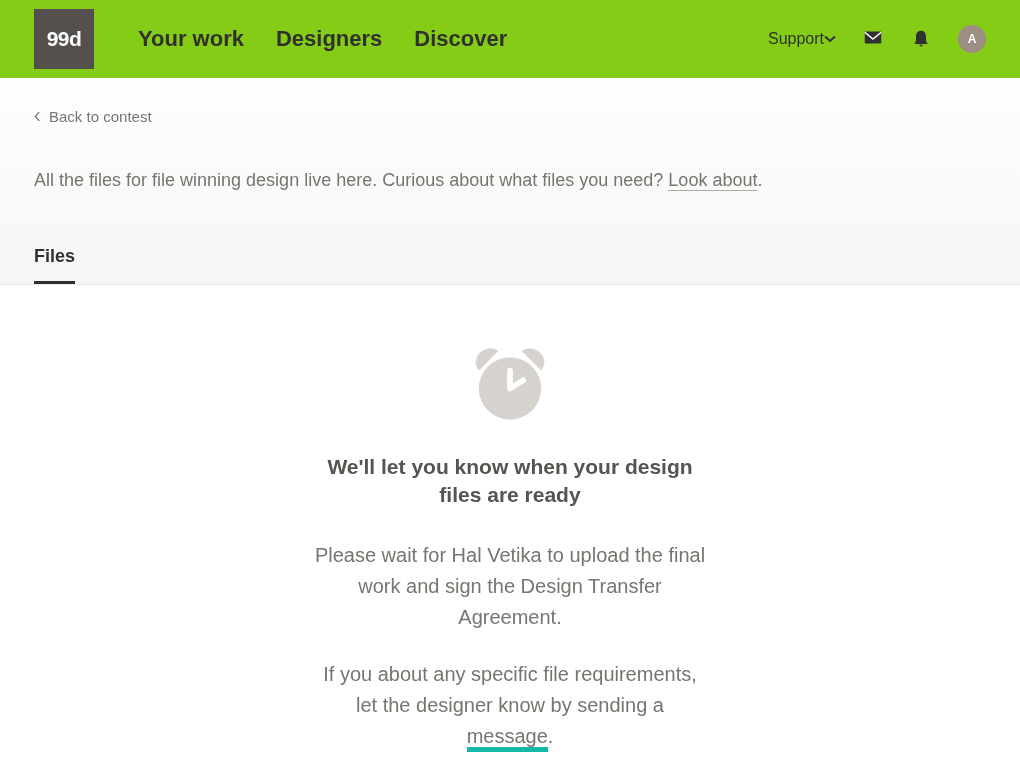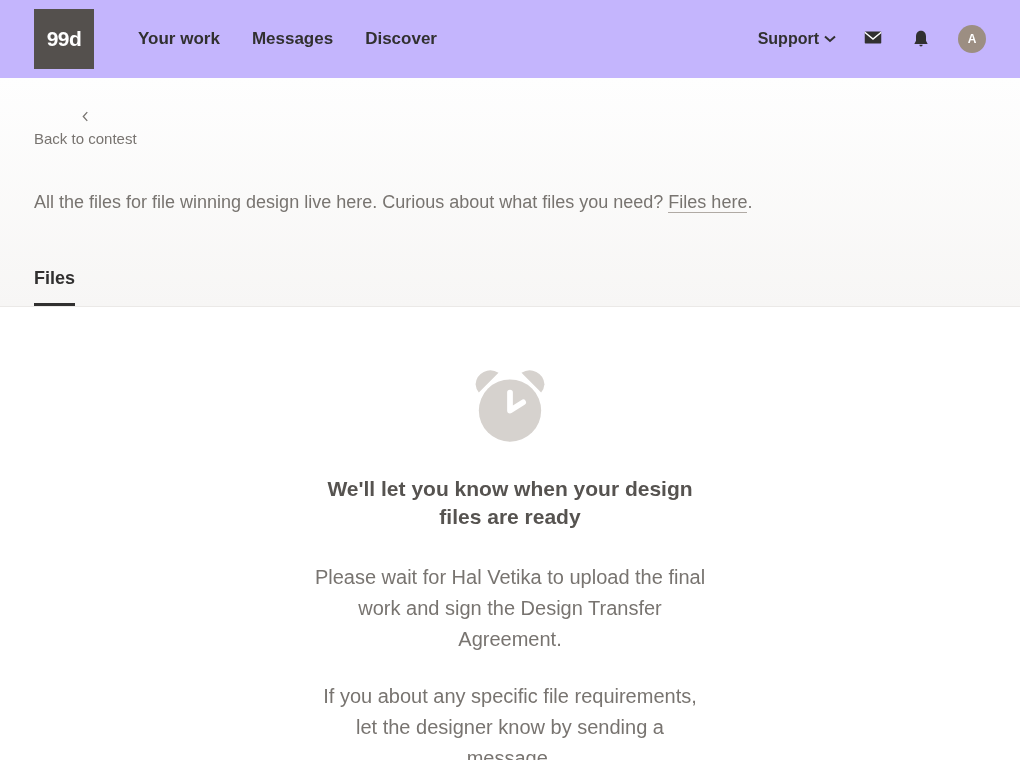--- a/index.html
+++ b/index.html
@@ -11,57 +11,56 @@
       background: #fff;
       overflow: hidden;
     }
 
     
     .header {
       display: flex;
       align-items: center;
       padding: 0 34px 0 34px;
       height: 78px;
-      background: #c4b5fd;
+      background: #84cc16;
     }
     .logo {
       width: 60px;
       height: 60px;
       background: #54504d;
       display: flex;
       align-items: center;
       justify-content: center;
       color: #fff;
       font-weight: 600;
       font-size: 21px;
       letter-spacing: -0.5px;
     }
     .nav {
       display: flex;
       gap: 32px;
       margin-left: 44px;
       flex: 1;
     }
     .nav-item {
-      font-size: 17px;
+      font-size: 22px;
       font-weight: 600;
       color: #313030;
       cursor: pointer;
     }
     .right-nav {
       display: flex;
       align-items: center;
       gap: 26px;
     }
     .support {
       display: flex;
       align-items: center;
-      gap: 5px;
       font-size: 16px;
-      font-weight: 700;
+      font-weight: 400;
       color: #313030;
       cursor: pointer;
     }
     .chevron-down {
       width: 12px;
       height: 8px;
     }
     .icon-btn {
       width: 22px;
       height: 22px;
@@ -92,21 +91,20 @@
       border-bottom: 1px solid #ebe9e7;
     }
     .back-link {
       display: inline-flex;
       align-items: center;
       gap: 8px;
       color: #787470;
       font-size: 15px;
       cursor: pointer;
       margin-bottom: 42px;
-      flex-direction: column;
     }
     .back-chevron {
       width: 7px;
       height: 11px;
     }
     .page-title {
       font-size: 38px;
       font-weight: 700;
       color: #313030;
       letter-spacing: -0.5px;
@@ -180,21 +178,21 @@
   </style>
 </head>
 <body>
 
 <header class="header">
   <div class="logo">
     <span>99d</span>
   </div>
   <nav class="nav">
     <a class="nav-item">Your work</a>
-    <a class="nav-item">Messages</a>
+    <a class="nav-item">Designers</a>
     <a class="nav-item">Discover</a>
   </nav>
   <div class="right-nav">
     <div class="support">
       <span>Support</span>
       <svg class="chevron-down" viewBox="0 0 12 8">
         <path d="M1 1.5 L6 6 L11 1.5" fill="none" stroke="currentColor" stroke-width="2"></path>
       </svg>
     </div>
     <div class="icon-btn">
@@ -217,21 +215,21 @@
 <section class="hero">
   <a class="back-link">
     <svg class="back-chevron" viewBox="0 0 8 12">
       <path d="M6 1 L1.5 6 L6 11" fill="none" stroke="currentColor" stroke-width="1.5"></path>
     </svg>
     <span>Back to contest</span>
   </a>
 
 
   <p class="subtitle">
-    <span>All the files for file winning design live here. Curious about what files you need? </span><a>Files here</a><span>.</span>
+    <span>All the files for file winning design live here. Curious about what files you need? </span><a>Look about</a><span>.</span>
   </p>
 
   <div class="tabs">
     <div class="tab active">Files</div>
   </div>
 </section>
 
 <main class="main">
   <div class="clock-icon">
     <svg viewBox="0 0 100 100" width="82" height="82" fill="currentColor">

